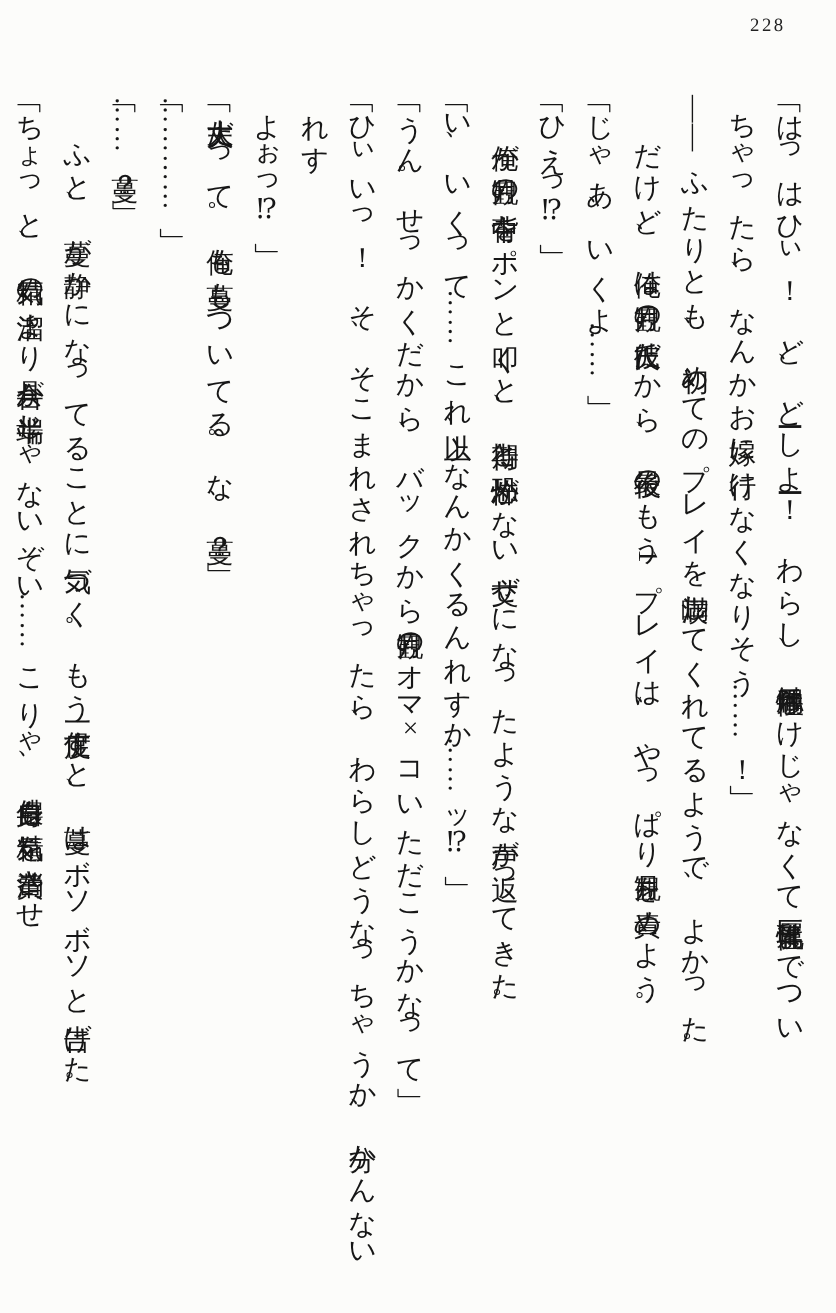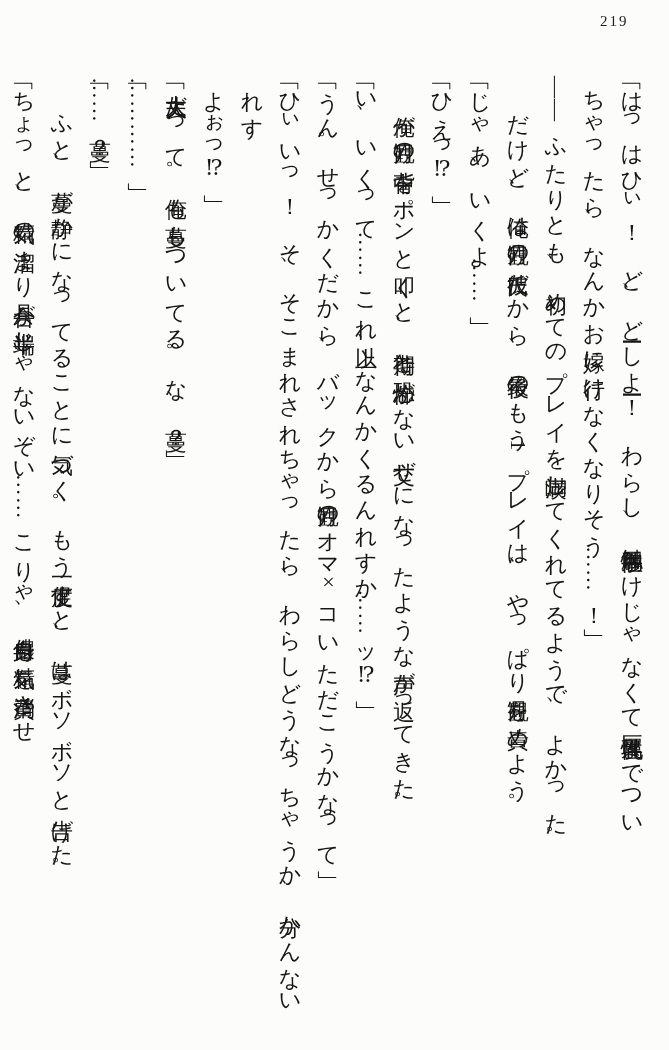--- a/index.html
+++ b/index.html
@@ -40,21 +40,21 @@
   }
   .text-area p.line {
     margin: 0;
     padding: 0;
   }
 </style>
 </head>
 <body>
 
 <div class="page">
-  <div class="page-number">219</div>
+  <div class="page-number">228</div>
 
   <div class="text-area">
     <p class="line">「はっはひぃ！　ど、どーしよー！　わらし、触手属性らけじゃなくて巨乳属性までつい</p>
     <p class="line">ちゃったら、なんかお嫁に行けなくなりそう……！」</p>
     <p class="line">――ふたりとも、初めてのプレイを満喫してくれてるようで、よかった。</p>
     <p class="line">　だけど、俺は観月の彼氏だから、最後のもう1プレイは、やっぱり観月を責めよう。</p>
     <p class="line">「じゃあ、いくよ……」</p>
     <p class="line">「ひえっ⁉」</p>
     <p class="line">　俺が観月の背中をポンと叩くと、期待と恐怖がない交ぜになったような声が返ってきた。</p>
     <p class="line">「い、いくって……これ以上、なんかくるんれすか……ッ⁉」</p>

